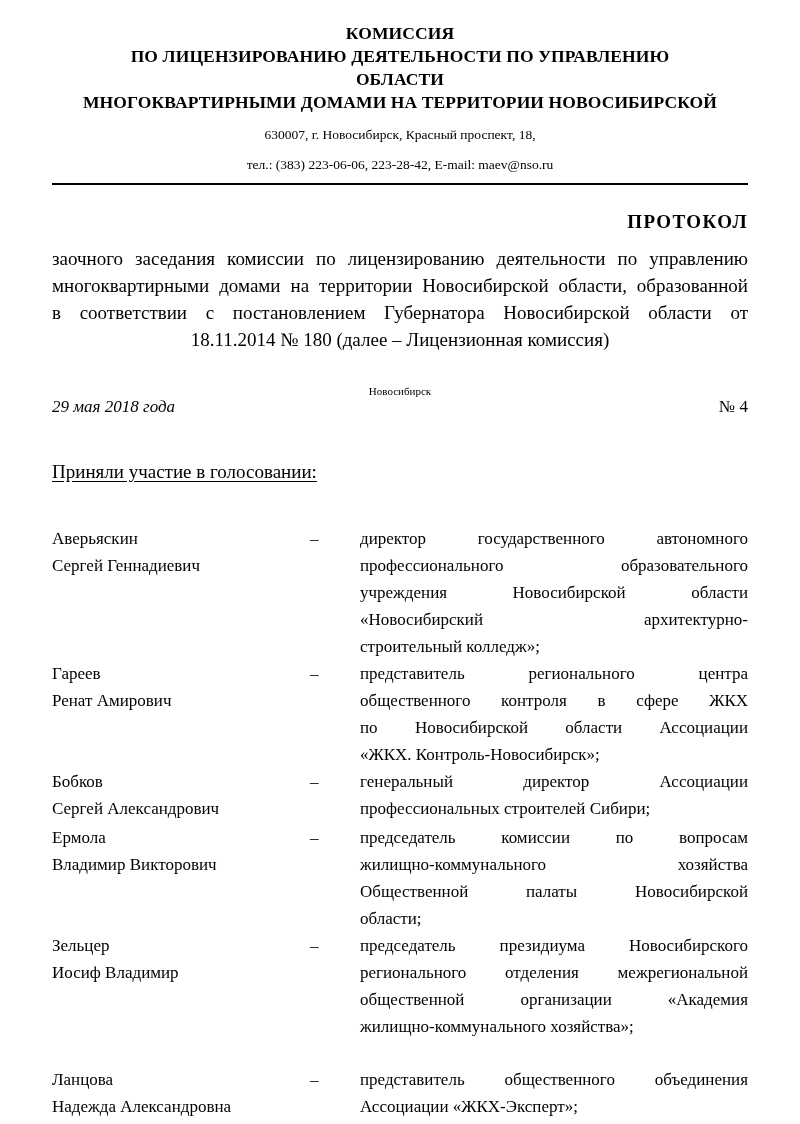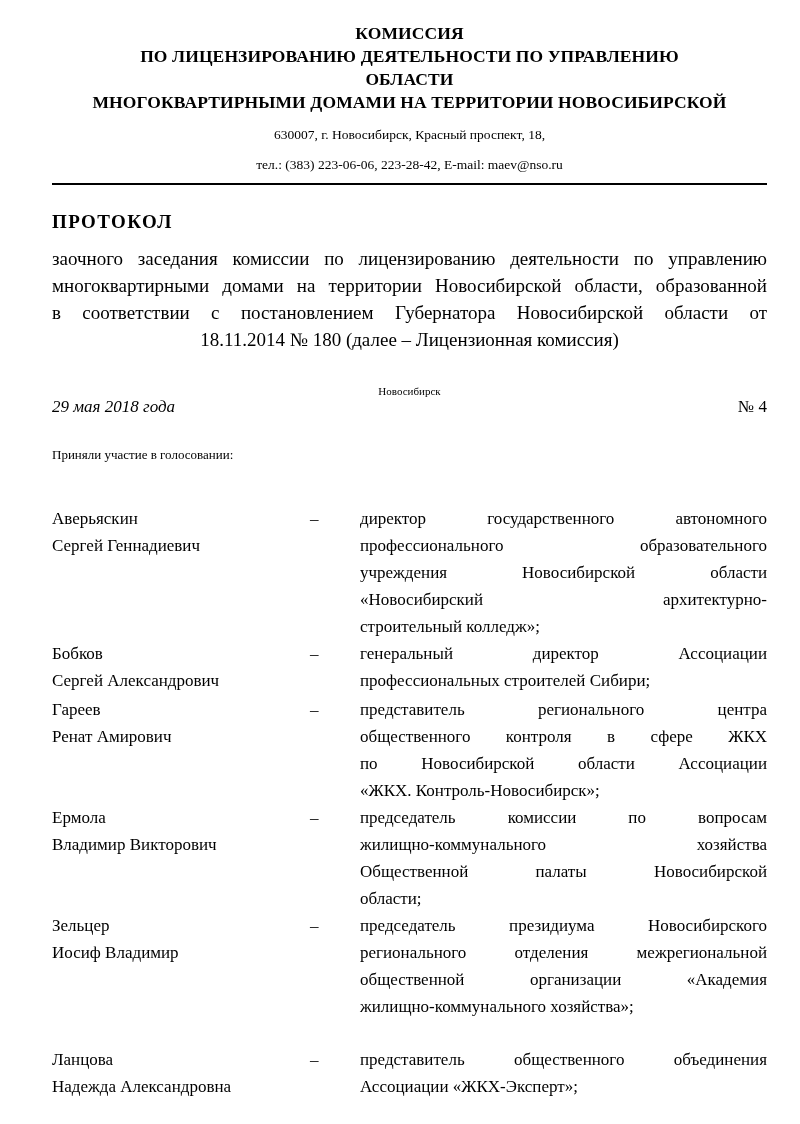--- a/index.html
+++ b/index.html
@@ -12,21 +12,21 @@
     height: 1124px;
     font-family: "Liberation Serif", serif;
     color: #000000;
     overflow: hidden;
   }
   .page {
     position: relative;
     width: 800px;
     height: 1124px;
     box-sizing: border-box;
-    padding: 22px 33px 0 52px;
+    padding: 22px 52px 0 52px;
   }
 
   
   .letterhead {
     text-align: center;
   }
   .letterhead .lh-line {
     font-size: 17.5px;
     font-weight: bold;
     line-height: 23px;
@@ -39,21 +39,21 @@
     margin-top: 12px;
   }
   .hr-rule {
     border: none;
     border-top: 2px solid #000;
     margin: 9px 0 0 0;
   }
 
   
   .doc-title {
-    text-align: left;
+    text-align: right;
     font-size: 19px;
     font-weight: bold;
     letter-spacing: 1.4px;
     margin-top: 26px;
   }
   .preamble {
     margin-top: 12px;
     font-size: 19px;
     line-height: 27px;
     text-align: center;
@@ -83,22 +83,23 @@
   }
   .dateline .date {
     font-style: italic;
   }
   .dateline .number {
     font-style: normal;
   }
 
   
   .section-heading {
-    margin-top: 30px;
-    font-size: 13px;
+    margin-top: 44px;
+    font-size: 19px;
+    text-decoration: underline;
     text-underline-offset: 3px;
   }
 
   
   .participants {
     margin-top: 42px;
     width: 100%;
     border-collapse: collapse;
   }
   .participants td {
@@ -183,46 +184,46 @@
           <span class="just">директор государственного автономного</span>
           <span class="just">профессионального образовательного</span>
           <span class="just">учреждения Новосибирской области</span>
           <span class="just">«Новосибирский архитектурно-</span>
           <span class="last">строительный колледж»;</span>
         </td>
       </tr>
 
       <tr>
         <td class="name">
-          <span class="name-line">Бобков</span>
-          <span class="name-line">Сергей Александрович</span>
-        </td>
-        <td class="dash">–</td>
-        <td class="role">
-          <span class="just">генеральный директор Ассоциации</span>
-          <span class="last">профессиональных строителей Сибири;</span>
-        </td>
-      </tr>
-
-      <tr>
-        <td class="name">
           <span class="name-line">Гареев</span>
           <span class="name-line">Ренат Амирович</span>
         </td>
         <td class="dash">–</td>
         <td class="role">
           <span class="just">представитель регионального центра</span>
           <span class="just">общественного контроля в сфере ЖКХ</span>
           <span class="just">по Новосибирской области Ассоциации</span>
           <span class="last">«ЖКХ. Контроль-Новосибирск»;</span>
         </td>
       </tr>
 
       <tr>
         <td class="name">
+          <span class="name-line">Бобков</span>
+          <span class="name-line">Сергей Александрович</span>
+        </td>
+        <td class="dash">–</td>
+        <td class="role">
+          <span class="just">генеральный директор Ассоциации</span>
+          <span class="last">профессиональных строителей Сибири;</span>
+        </td>
+      </tr>
+
+      <tr>
+        <td class="name">
           <span class="name-line">Ермола</span>
           <span class="name-line">Владимир Викторович</span>
         </td>
         <td class="dash">–</td>
         <td class="role">
           <span class="just">председатель комиссии по вопросам</span>
           <span class="just">жилищно-коммунального хозяйства</span>
           <span class="just">Общественной палаты Новосибирской</span>
           <span class="last">области;</span>
         </td>

